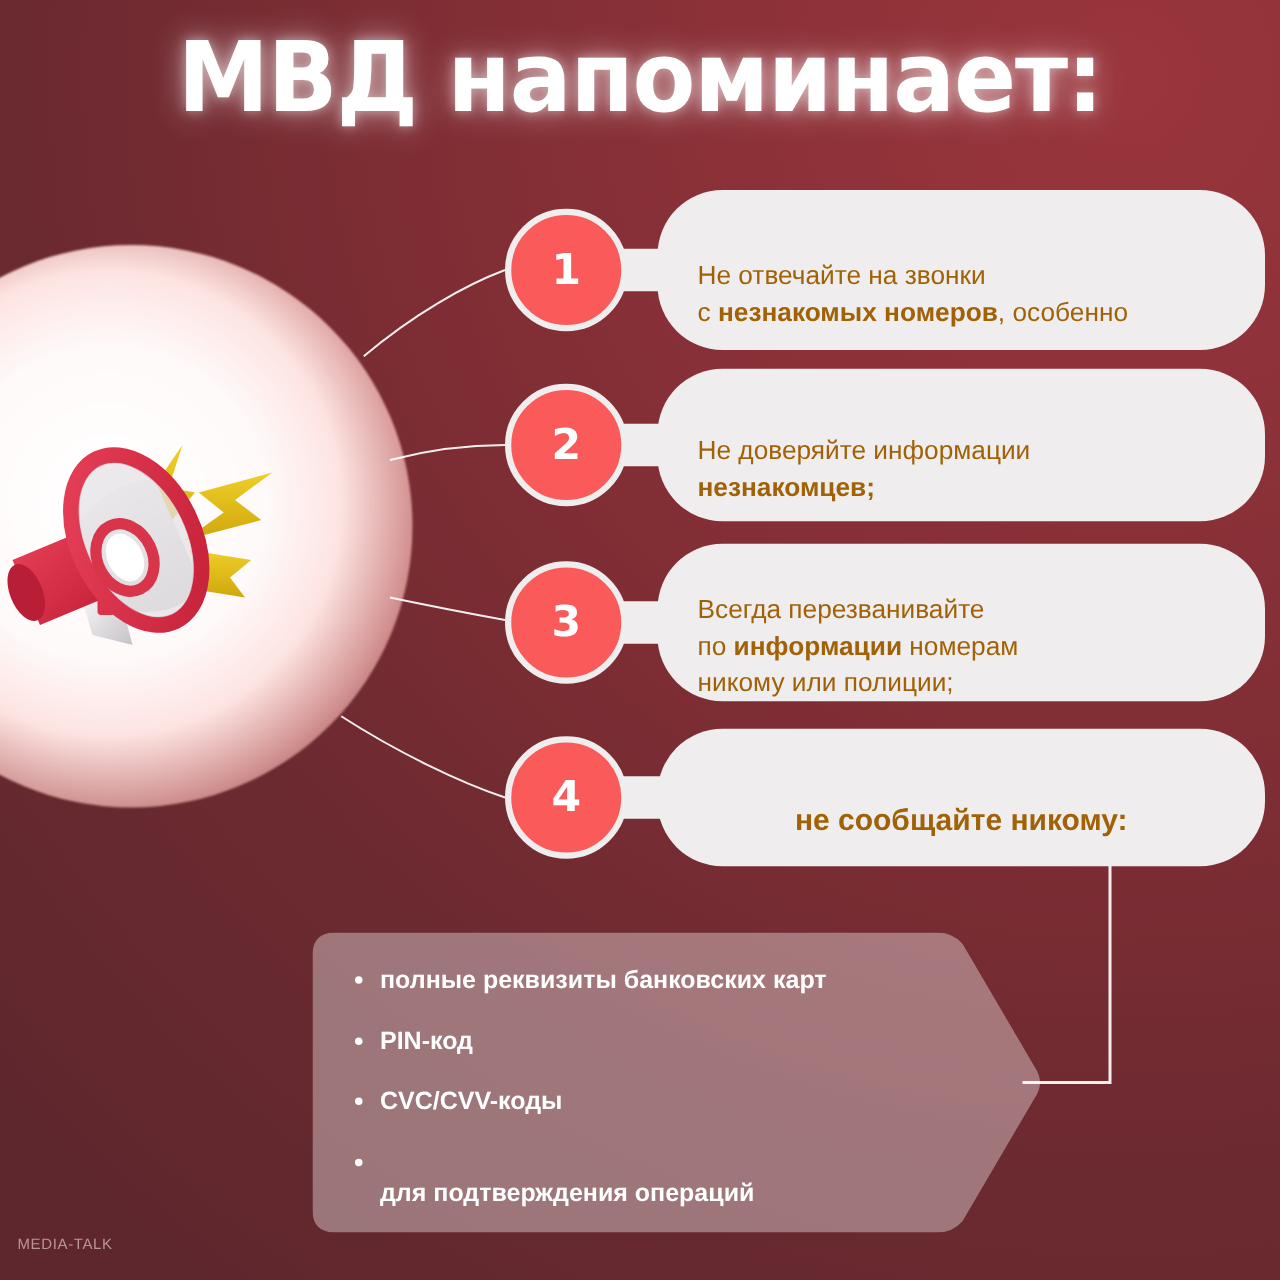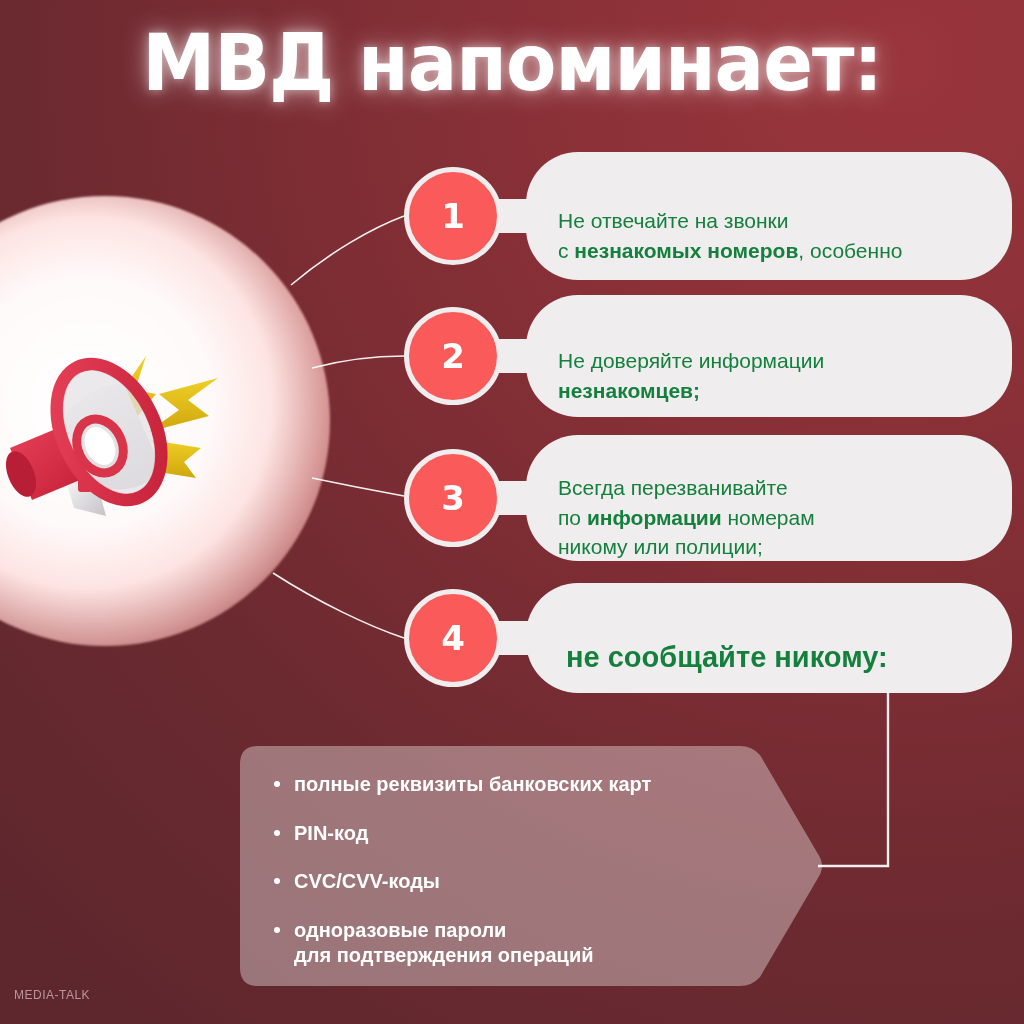--- a/index.html
+++ b/index.html
@@ -44,28 +44,28 @@
   .step .neck{
     position:absolute;left:84px;top:50%;transform:translateY(-50%);
     width:60px;height:34px;background:#efeded;z-index:1;
   }
   .step .card{
     position:absolute;left:122px;top:0;right:0;height:100%;
     background:#efeded;border-radius:52px;z-index:2;
     display:flex;align-items:center;
   }
   .step .card .txt{
-    color:#15803d;font-size:21px;line-height:1.42;padding:0 34px 0 32px;margin-top:39px;
+    color:#a16207;font-size:21px;line-height:1.42;padding:0 34px 0 32px;margin-top:39px;
   }
   .step .card .txt b{font-weight:bold;}
   .step.big .card .txt{
-    width:100%;font-size:29px;font-weight:bold;padding:0 40px;
+    width:100%;text-align:center;font-size:24px;font-weight:bold;padding:0 40px;
   }
   
-  #panel{position:absolute;left:240px;top:746px;width:584px;height:176px;}
+  #panel{position:absolute;left:250px;top:746px;width:584px;height:176px;}
   #panel .shape{position:absolute;inset:0;}
   #panel ul{
     position:absolute;left:0;top:0;width:520px;height:240px;margin:0;
     padding:26px 0 0 30px;box-sizing:border-box;list-style:none;
   }
   #panel li{
     position:relative;color:#ffffff;font-size:20px;font-weight:bold;
     line-height:1.28;margin:0 0 23px 0;padding-left:24px;
   }
   #panel li:before{
@@ -172,20 +172,20 @@
 
   <div id="panel">
     <svg class="shape" viewBox="0 0 584 240" preserveAspectRatio="none">
       <path d="M18 0 H500 Q512 0 520 9 L578 108 Q586 120 578 132 L520 231 Q512 240 500 240 H18 Q0 240 0 222 V18 Q0 0 18 0 Z" fill="#ffffff" fill-opacity="0.36"></path>
     </svg>
     <ul>
       <li><span>полные реквизиты банковских карт</span></li>
       <li><span>PIN-код</span></li>
       <li><span>CVC/CVV-коды</span></li>
       <li class="two-line">
-        <span>одноразовые пароли</span><br><span>для подтверждения операций</span>
+        <br><span>для подтверждения операций</span>
       </li>
     </ul>
   </div>
 
   <div id="watermark">MEDIA-TALK</div>
 
 </div>
 
 </body></html>

